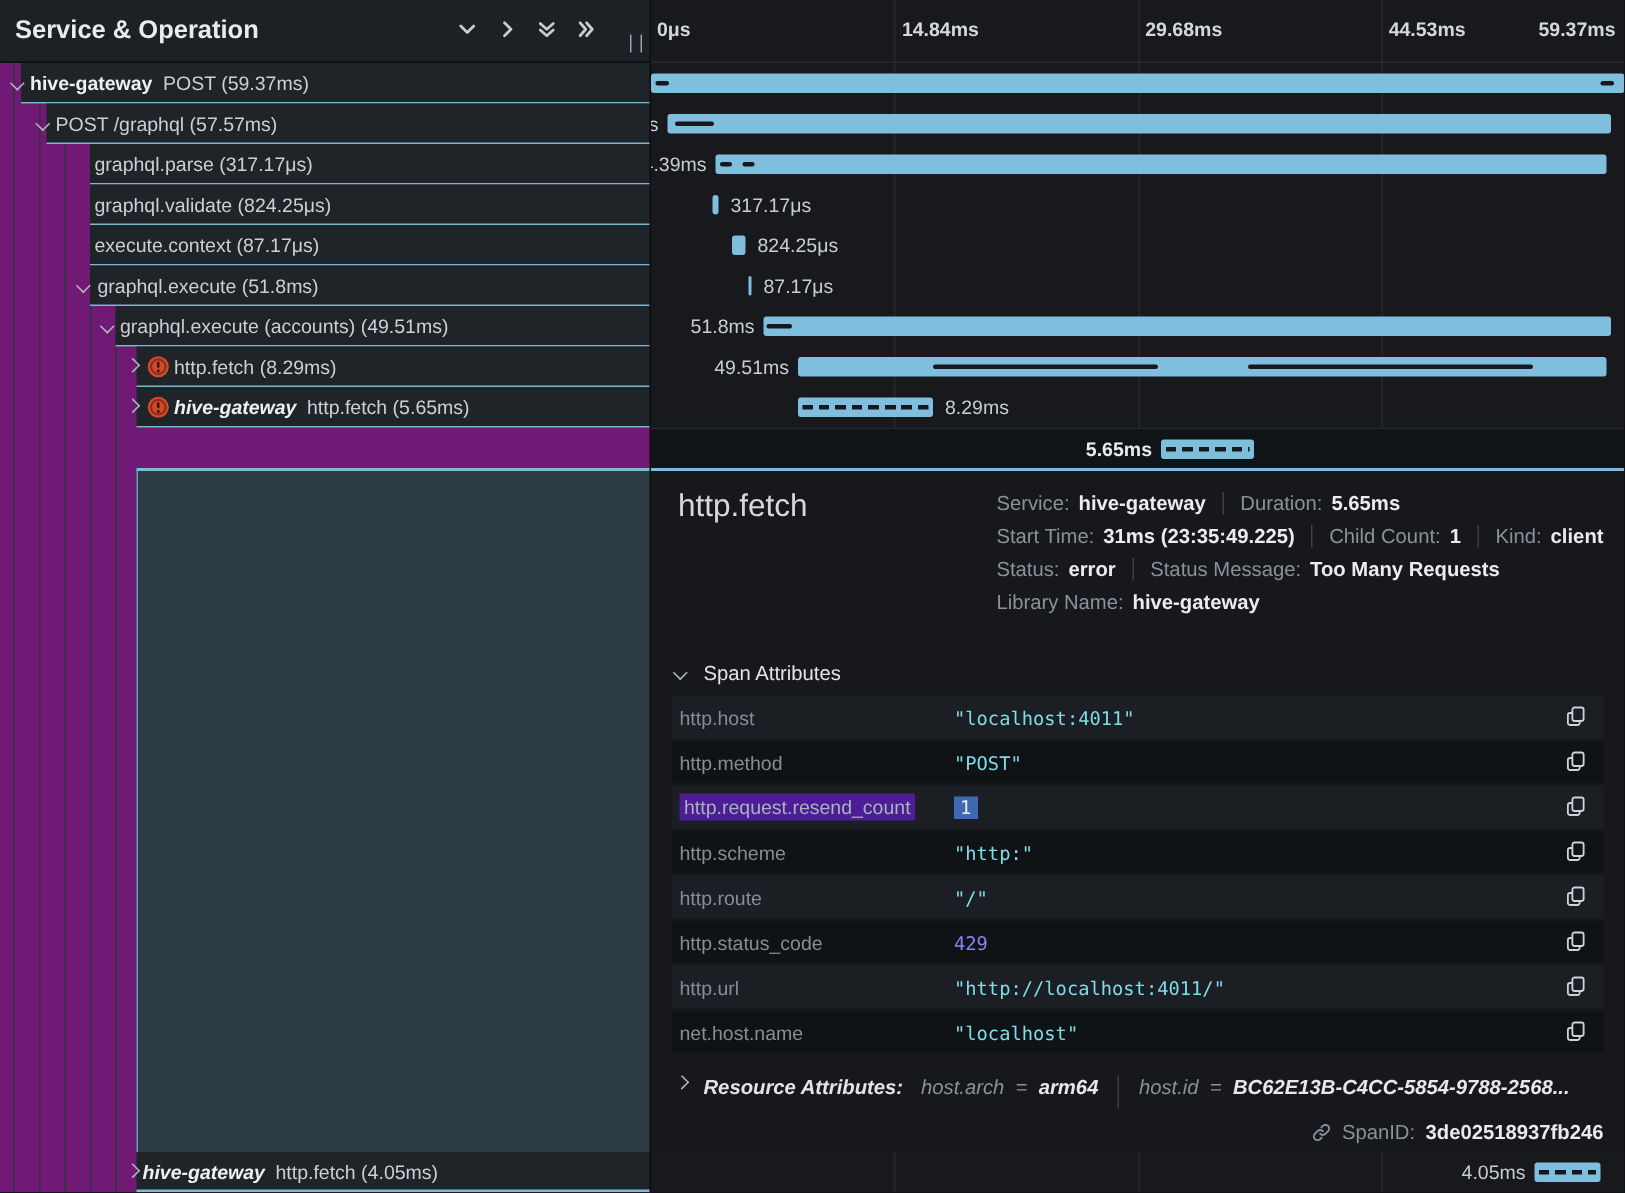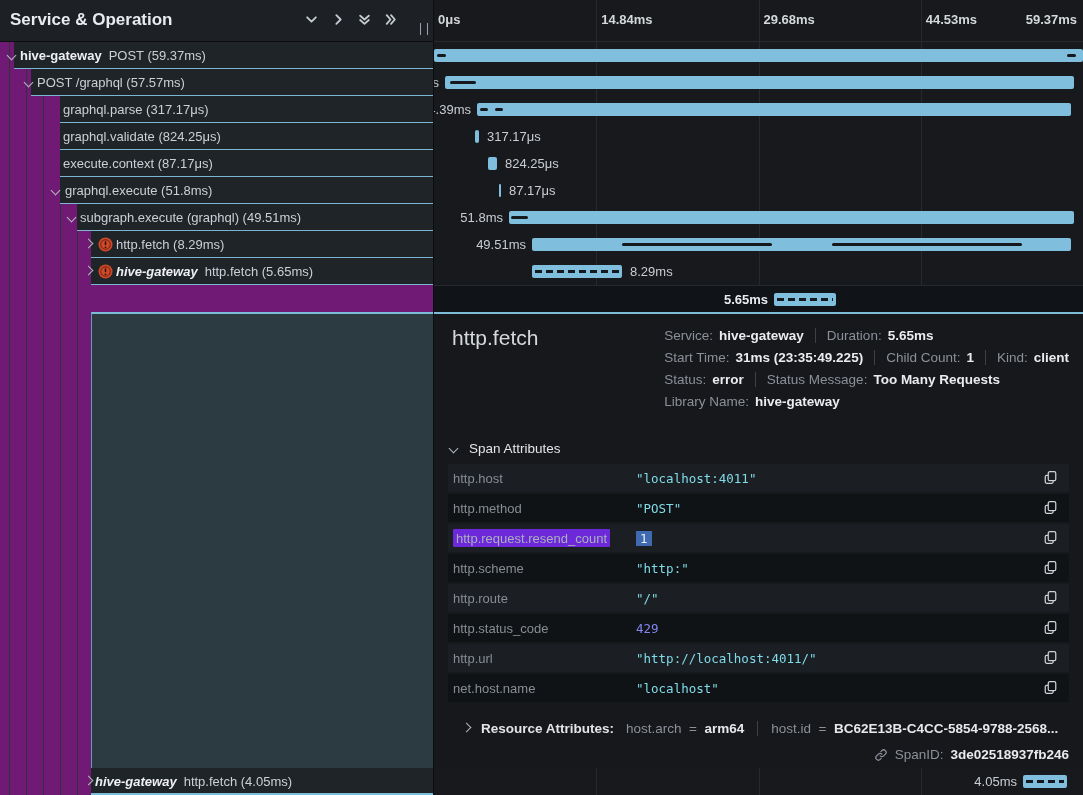--- a/index.html
+++ b/index.html
@@ -75,31 +75,31 @@
   .meta-value { color:#eaecee; font-weight:700; }
 
   .sa-header { position:absolute; left:16px; top:127px; display:flex; align-items:center;
                gap:9px; font-size:13.5px; font-weight:400; color:#e2e4e7; cursor:pointer; }
   .sa-header .chev { border-color:#b2b8be; }
   .attr-table { position:absolute; left:14px; right:14px; top:150px; }
   .attr-row { display:flex; align-items:center; height:28px; margin-bottom:2px;
               padding:0 10px 0 5px; background:#1b1e23; }
   .attr-row:nth-child(even) { background:#101316; }
   .attr-key { width:183px; flex:none; font-size:13px; color:#878d93; white-space:nowrap; }
-  .attr-key .hl-key { background:#6d28d9; color:#a9b1bc; padding:1.5px 3px; border-radius:1px; }
+  .attr-key .hl-key { background:#4c1d95; color:#a9b1bc; padding:1.5px 3px; border-radius:1px; }
   .attr-val { flex:1; font-family:"DejaVu Sans Mono", monospace; font-size:12.5px;
               color:#7fdce9; white-space:nowrap; overflow:hidden; }
   .attr-val.number { color:#8286f2; }
   .attr-val .hl-val { background:#3f69b0; color:#eaf0fa; padding:1.5px 4px; border-radius:1px; }
   .copy-btn { flex:none; width:18px; height:16px; background:none; border:none;
               padding:0; cursor:pointer; }
 
-  .res-line { position:absolute; left:28px; right:14px; top:403px; height:22px;
-              display:flex; align-items:center; font-size:13.5px; white-space:nowrap;
-              overflow:hidden; cursor:pointer; }
+  .res-line { position:absolute; left:16px; right:14px; top:403px; height:22px;
+              display:flex; font-size:13.5px; white-space:nowrap;
+              overflow:hidden; cursor:pointer;font-style:italic; }
   .res-line .chev-wrap { position:static; margin-top:1px; }
   .res-title { font-weight:700; color:#e2e4e7; margin:0 12px 0 9px; }
   .res-item { color:#8b9198; }
   .res-item .res-val { color:#e6e8ea; font-weight:700; }
   .res-item + .res-item { border-left:1px solid #3b4147; margin-left:13px; padding-left:13px; }
 
   .spanid-line { position:absolute; right:14px; top:433px; display:flex; align-items:center;
                  gap:7px; font-size:13.5px; }
   .spanid-label { color:#8b9198; }
   .spanid-value { color:#e8eaec; font-weight:700; }
@@ -198,21 +198,21 @@
       <span class="op">graphql.execute (51.8ms)</span>
     </span>
   </div>
         <div class="tree-row">
     <div class="row-bg" style="left: 77px;"></div>
     <span class="chev-wrap" style="left: 68px;">
             <span class="chev down"></span>
           </span>
 
     <span class="row-text" style="left: 80px;">
-      <span class="op">subgraph.execute (graphql) (49.51ms)</span>
+      <span class="op">graphql.execute (accounts) (49.51ms)</span>
     </span>
   </div>
         <div class="tree-row">
     <div class="row-bg" style="left: 91px;"></div>
     <span class="chev-wrap" style="left: 84px;">
             <span class="chev right"></span>
           </span>
     <span class="err-icon" style="left: 98px;">
       <svg viewBox="0 0 16 16" width="15" height="15">
         <circle cx="8" cy="8" r="7.5" fill="#cf4a2b"></circle>

